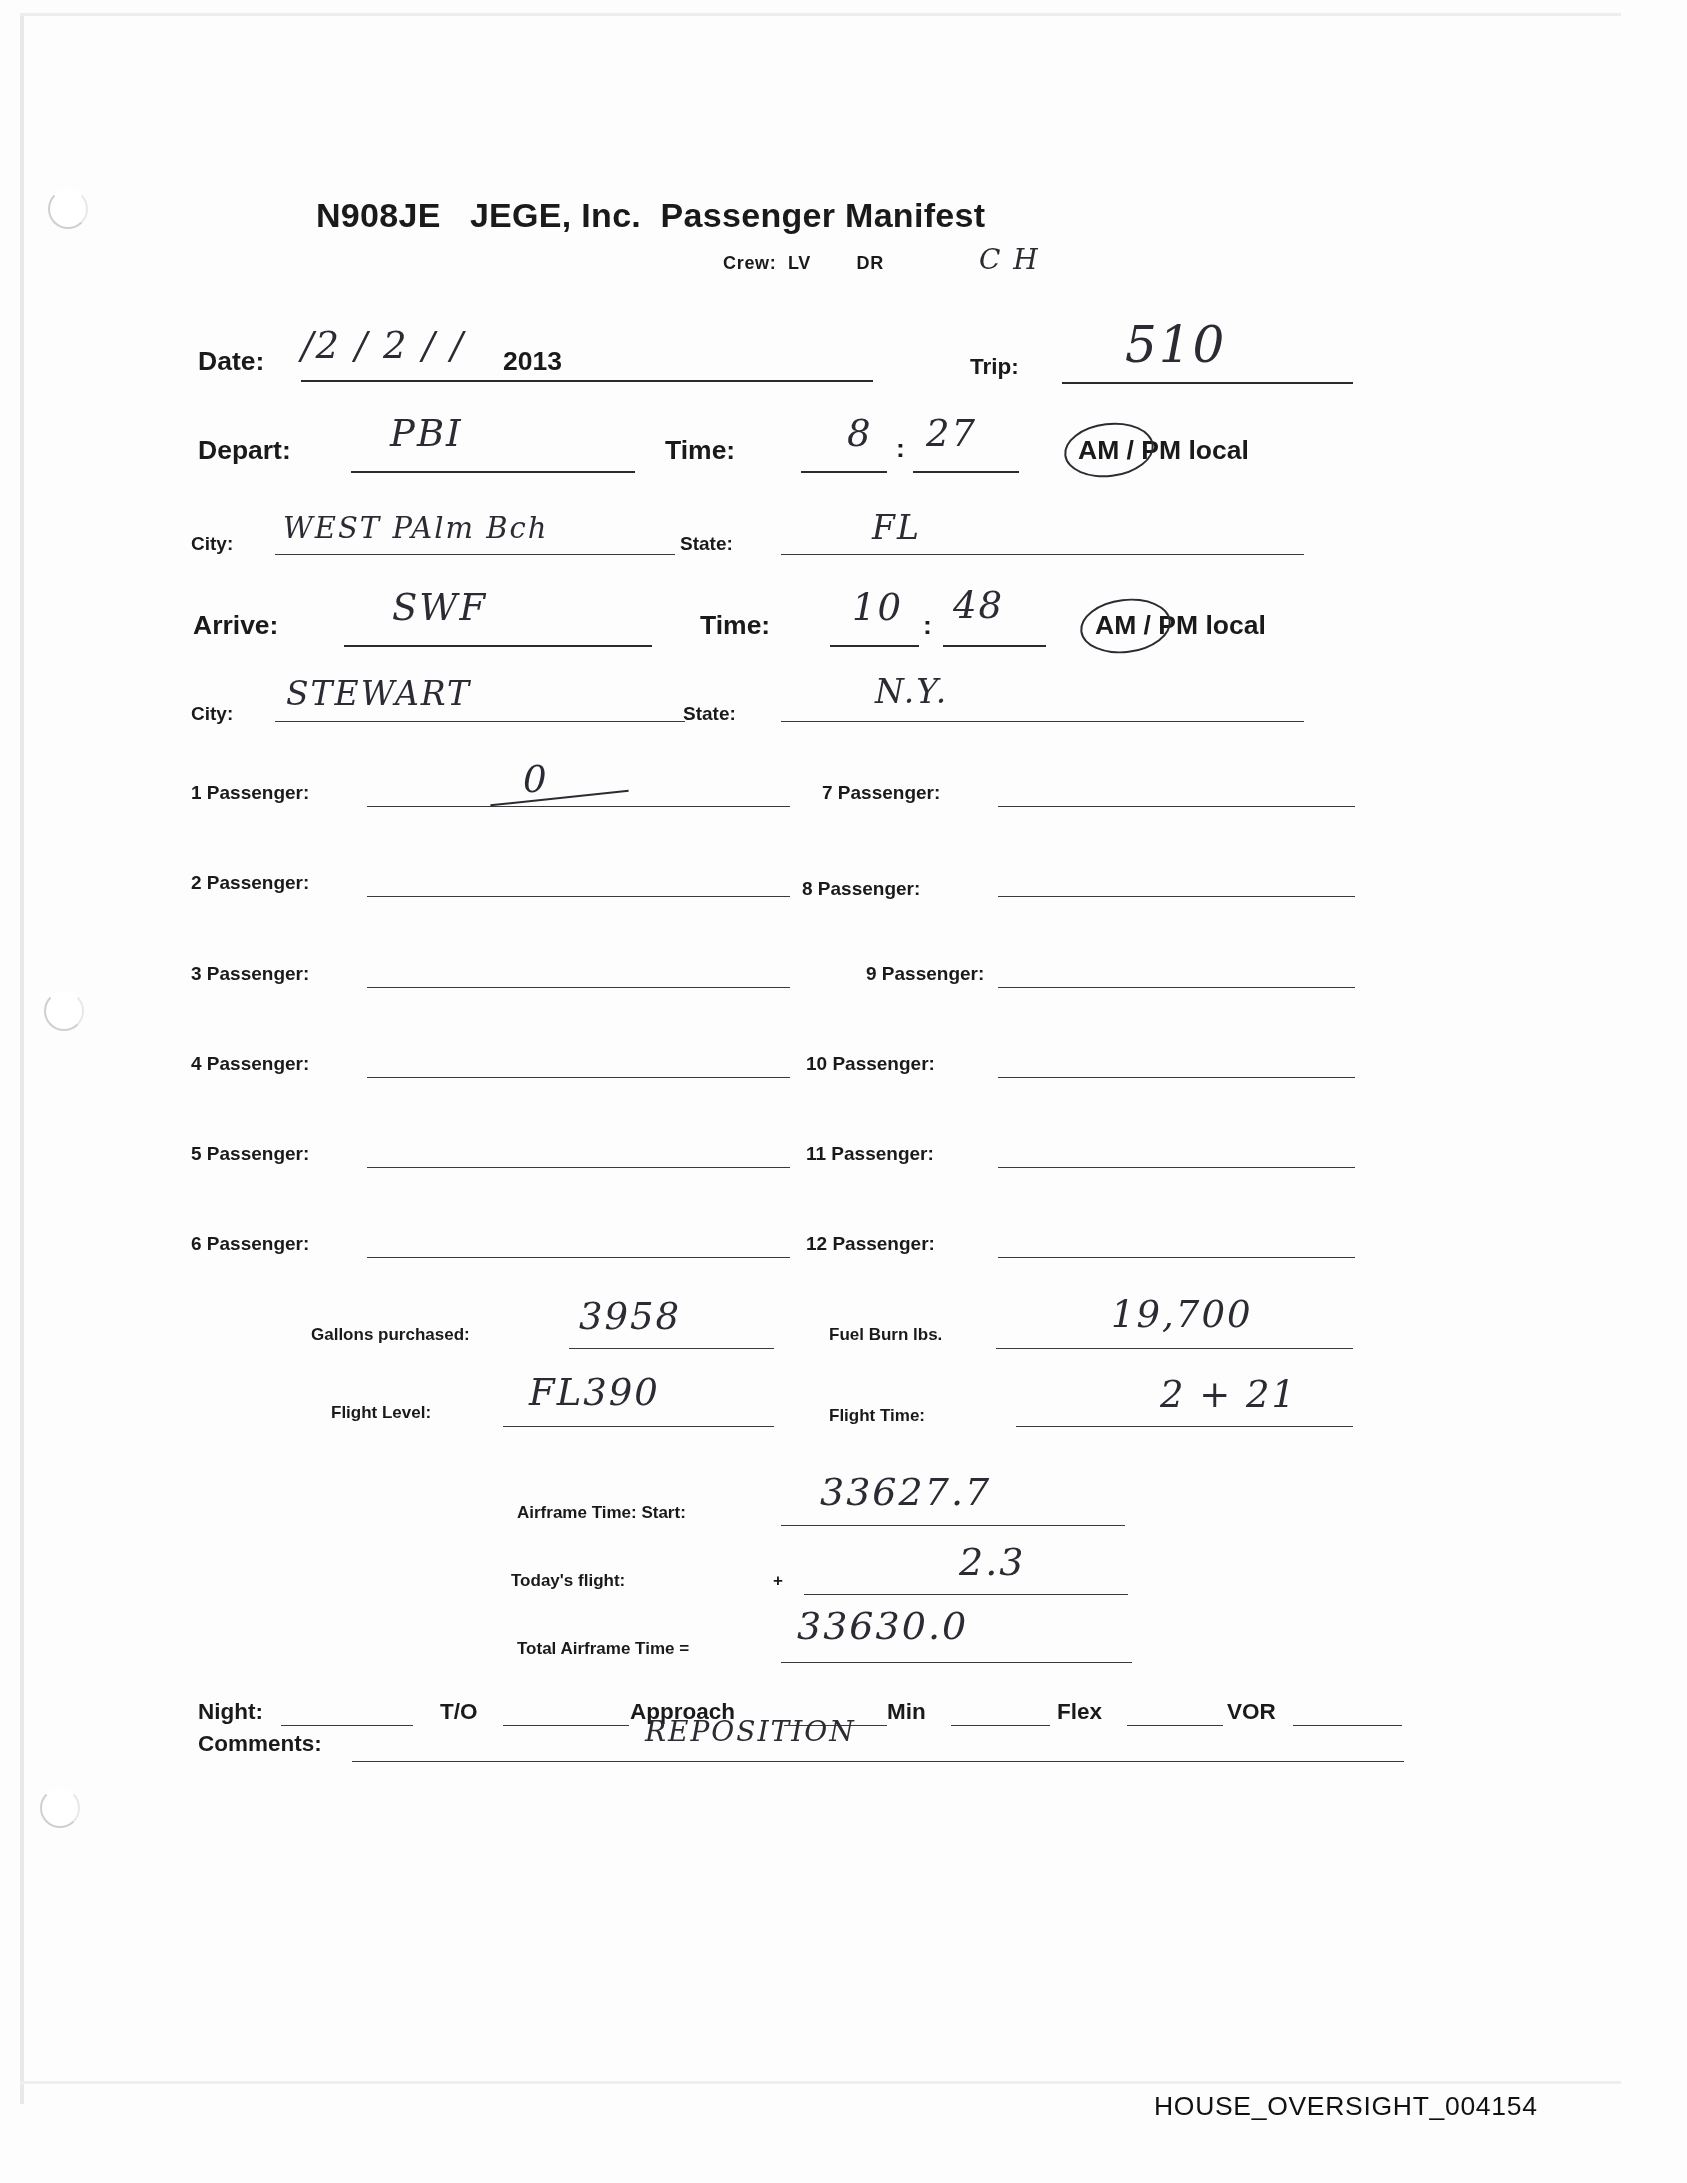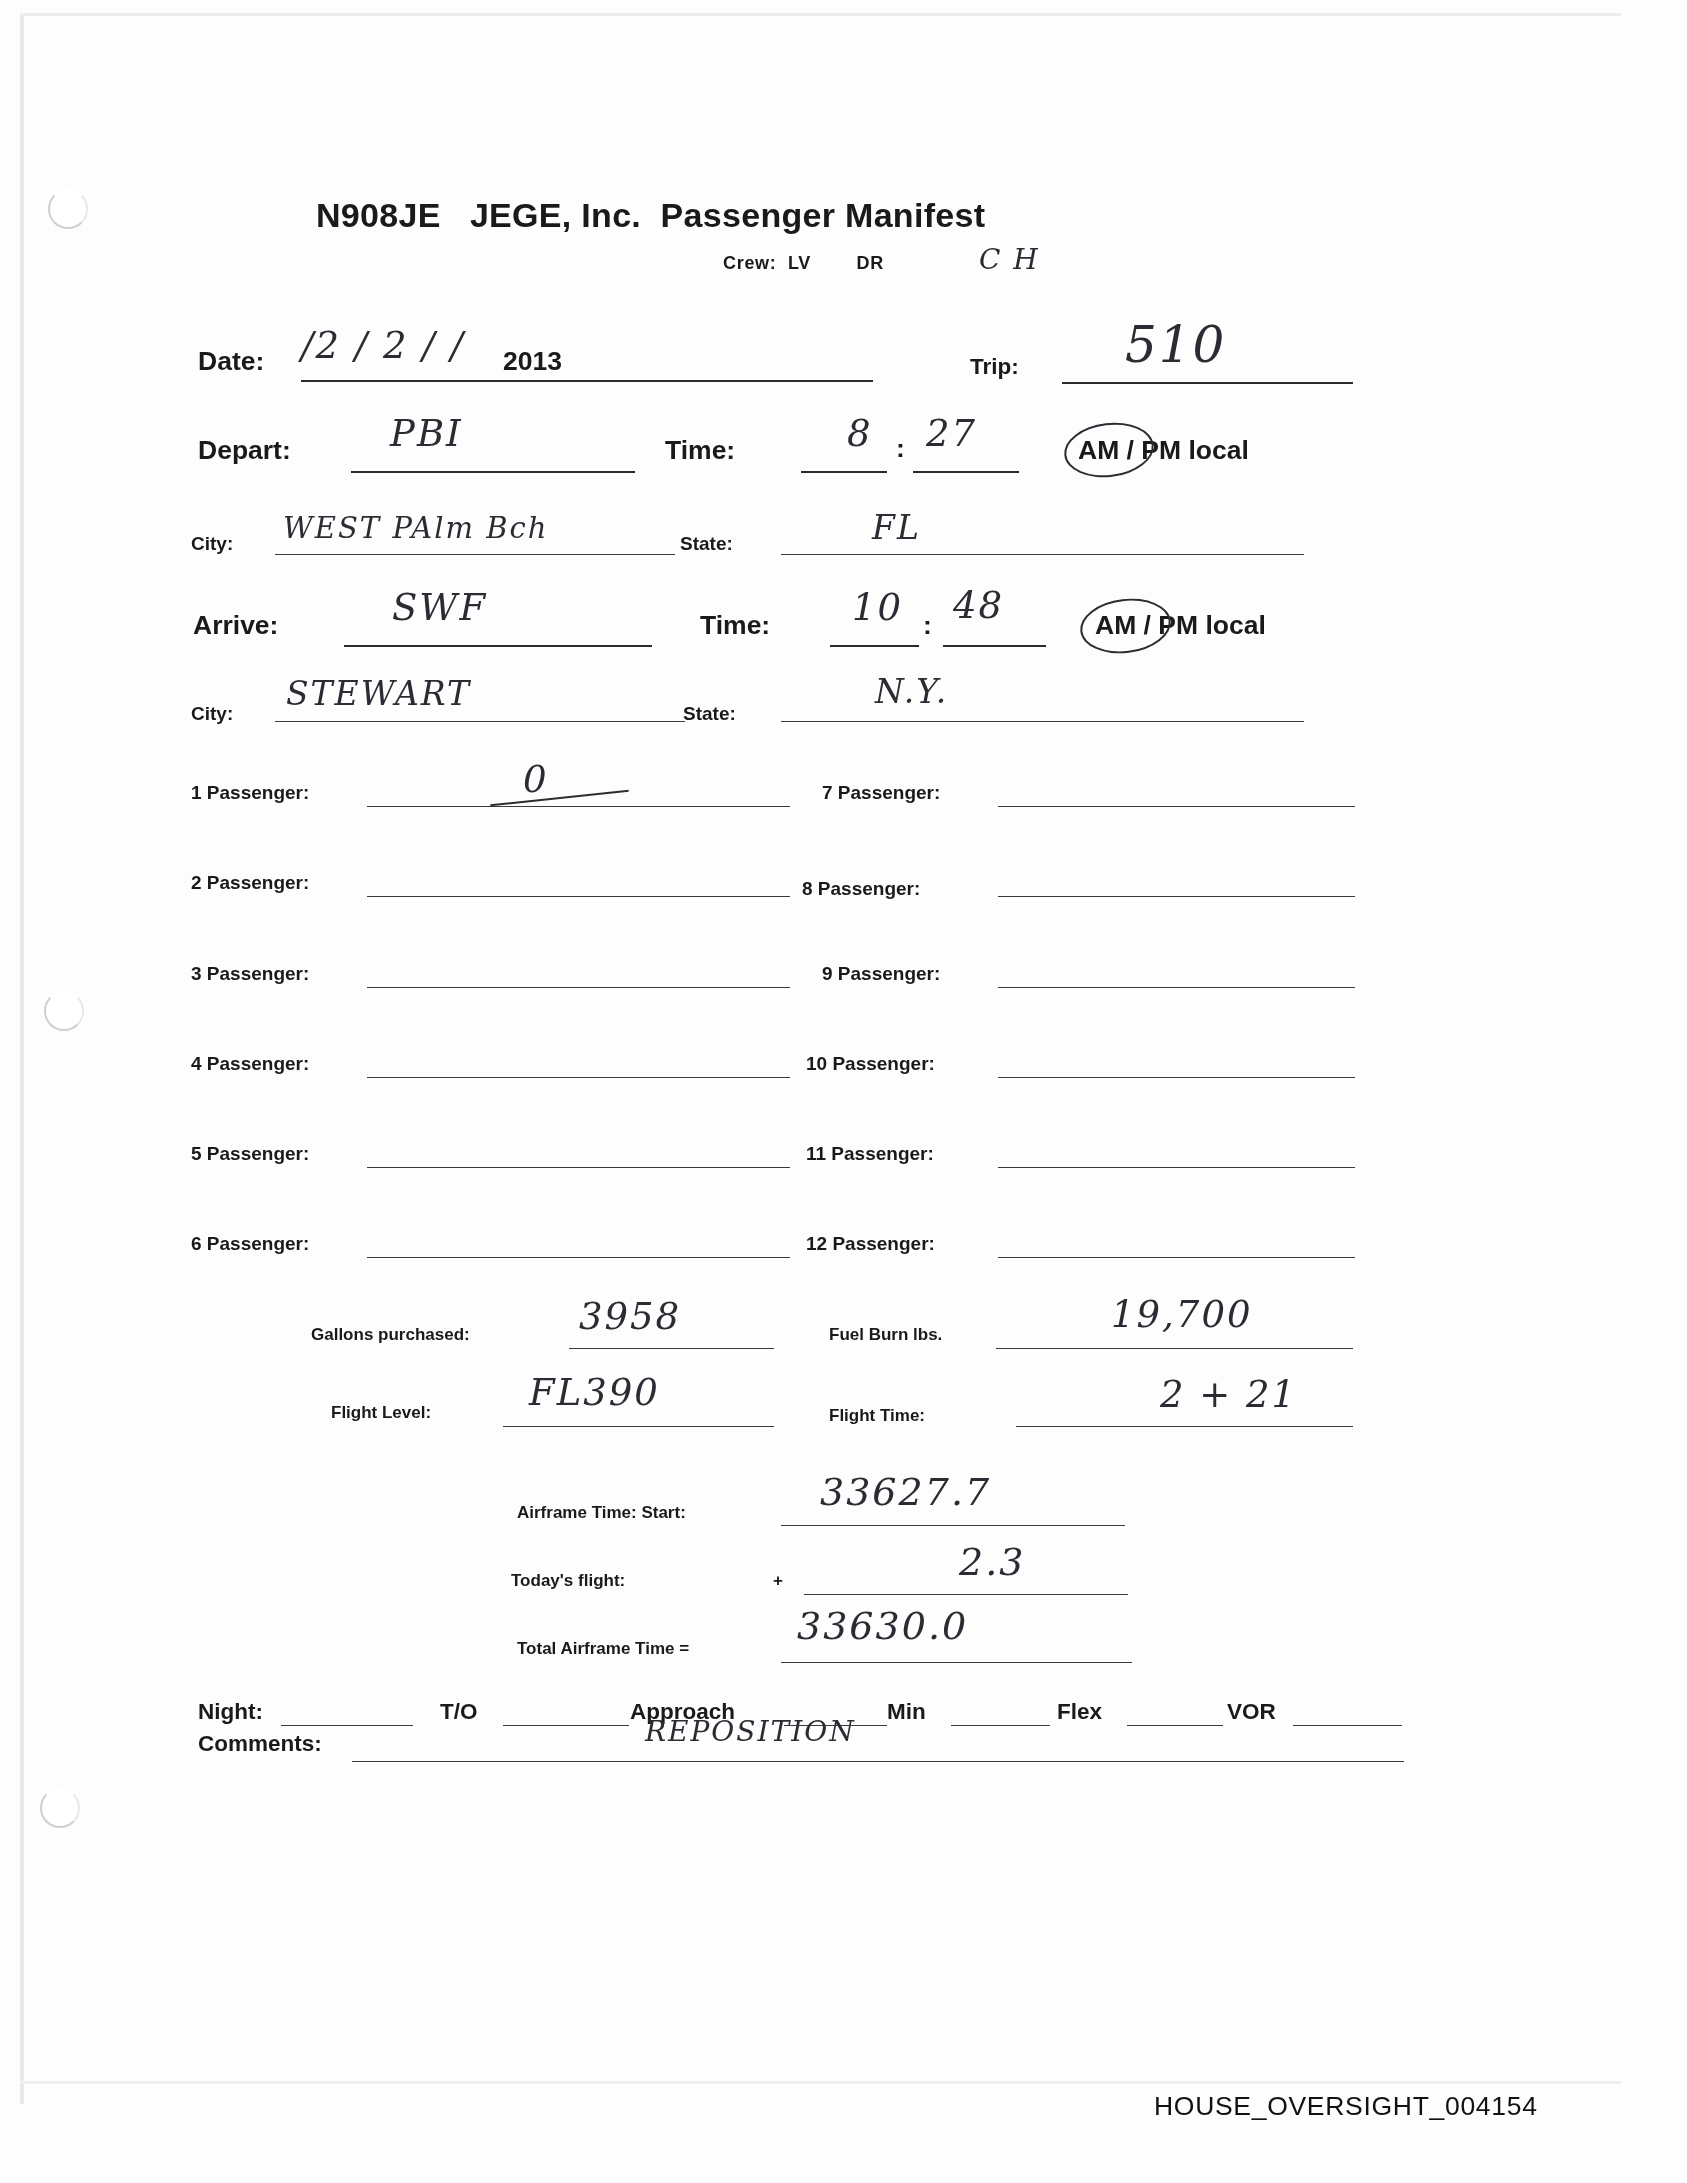--- a/index.html
+++ b/index.html
@@ -215,21 +215,21 @@
 
     <div class="printed lbl-sm" style="left:191px; top:1233px;">6 Passenger:</div>
     <div class="rule thin" style="left:367px; top:1257px; width:423px;"></div>
 
     <div class="printed lbl-sm" style="left:822px; top:782px;">7 Passenger:</div>
     <div class="rule thin" style="left:998px; top:806px; width:357px;"></div>
 
     <div class="printed lbl-sm" style="left:802px; top:872px;margin-top:6px;">8 Passenger:</div>
     <div class="rule thin" style="left:998px; top:896px; width:357px;"></div>
 
-    <div class="printed lbl-sm" style="left:822px; top:963px;">9 Passenger:</div>
+    <div class="printed lbl-sm" style="left:866px; top:963px;">9 Passenger:</div>
     <div class="rule thin" style="left:998px; top:987px; width:357px;"></div>
 
     <div class="printed lbl-sm" style="left:806px; top:1053px;">10 Passenger:</div>
     <div class="rule thin" style="left:998px; top:1077px; width:357px;"></div>
 
     <div class="printed lbl-sm" style="left:806px; top:1143px;">11 Passenger:</div>
     <div class="rule thin" style="left:998px; top:1167px; width:357px;"></div>
 
     <div class="printed lbl-sm" style="left:806px; top:1233px;">12 Passenger:</div>
     <div class="rule thin" style="left:998px; top:1257px; width:357px;"></div>

